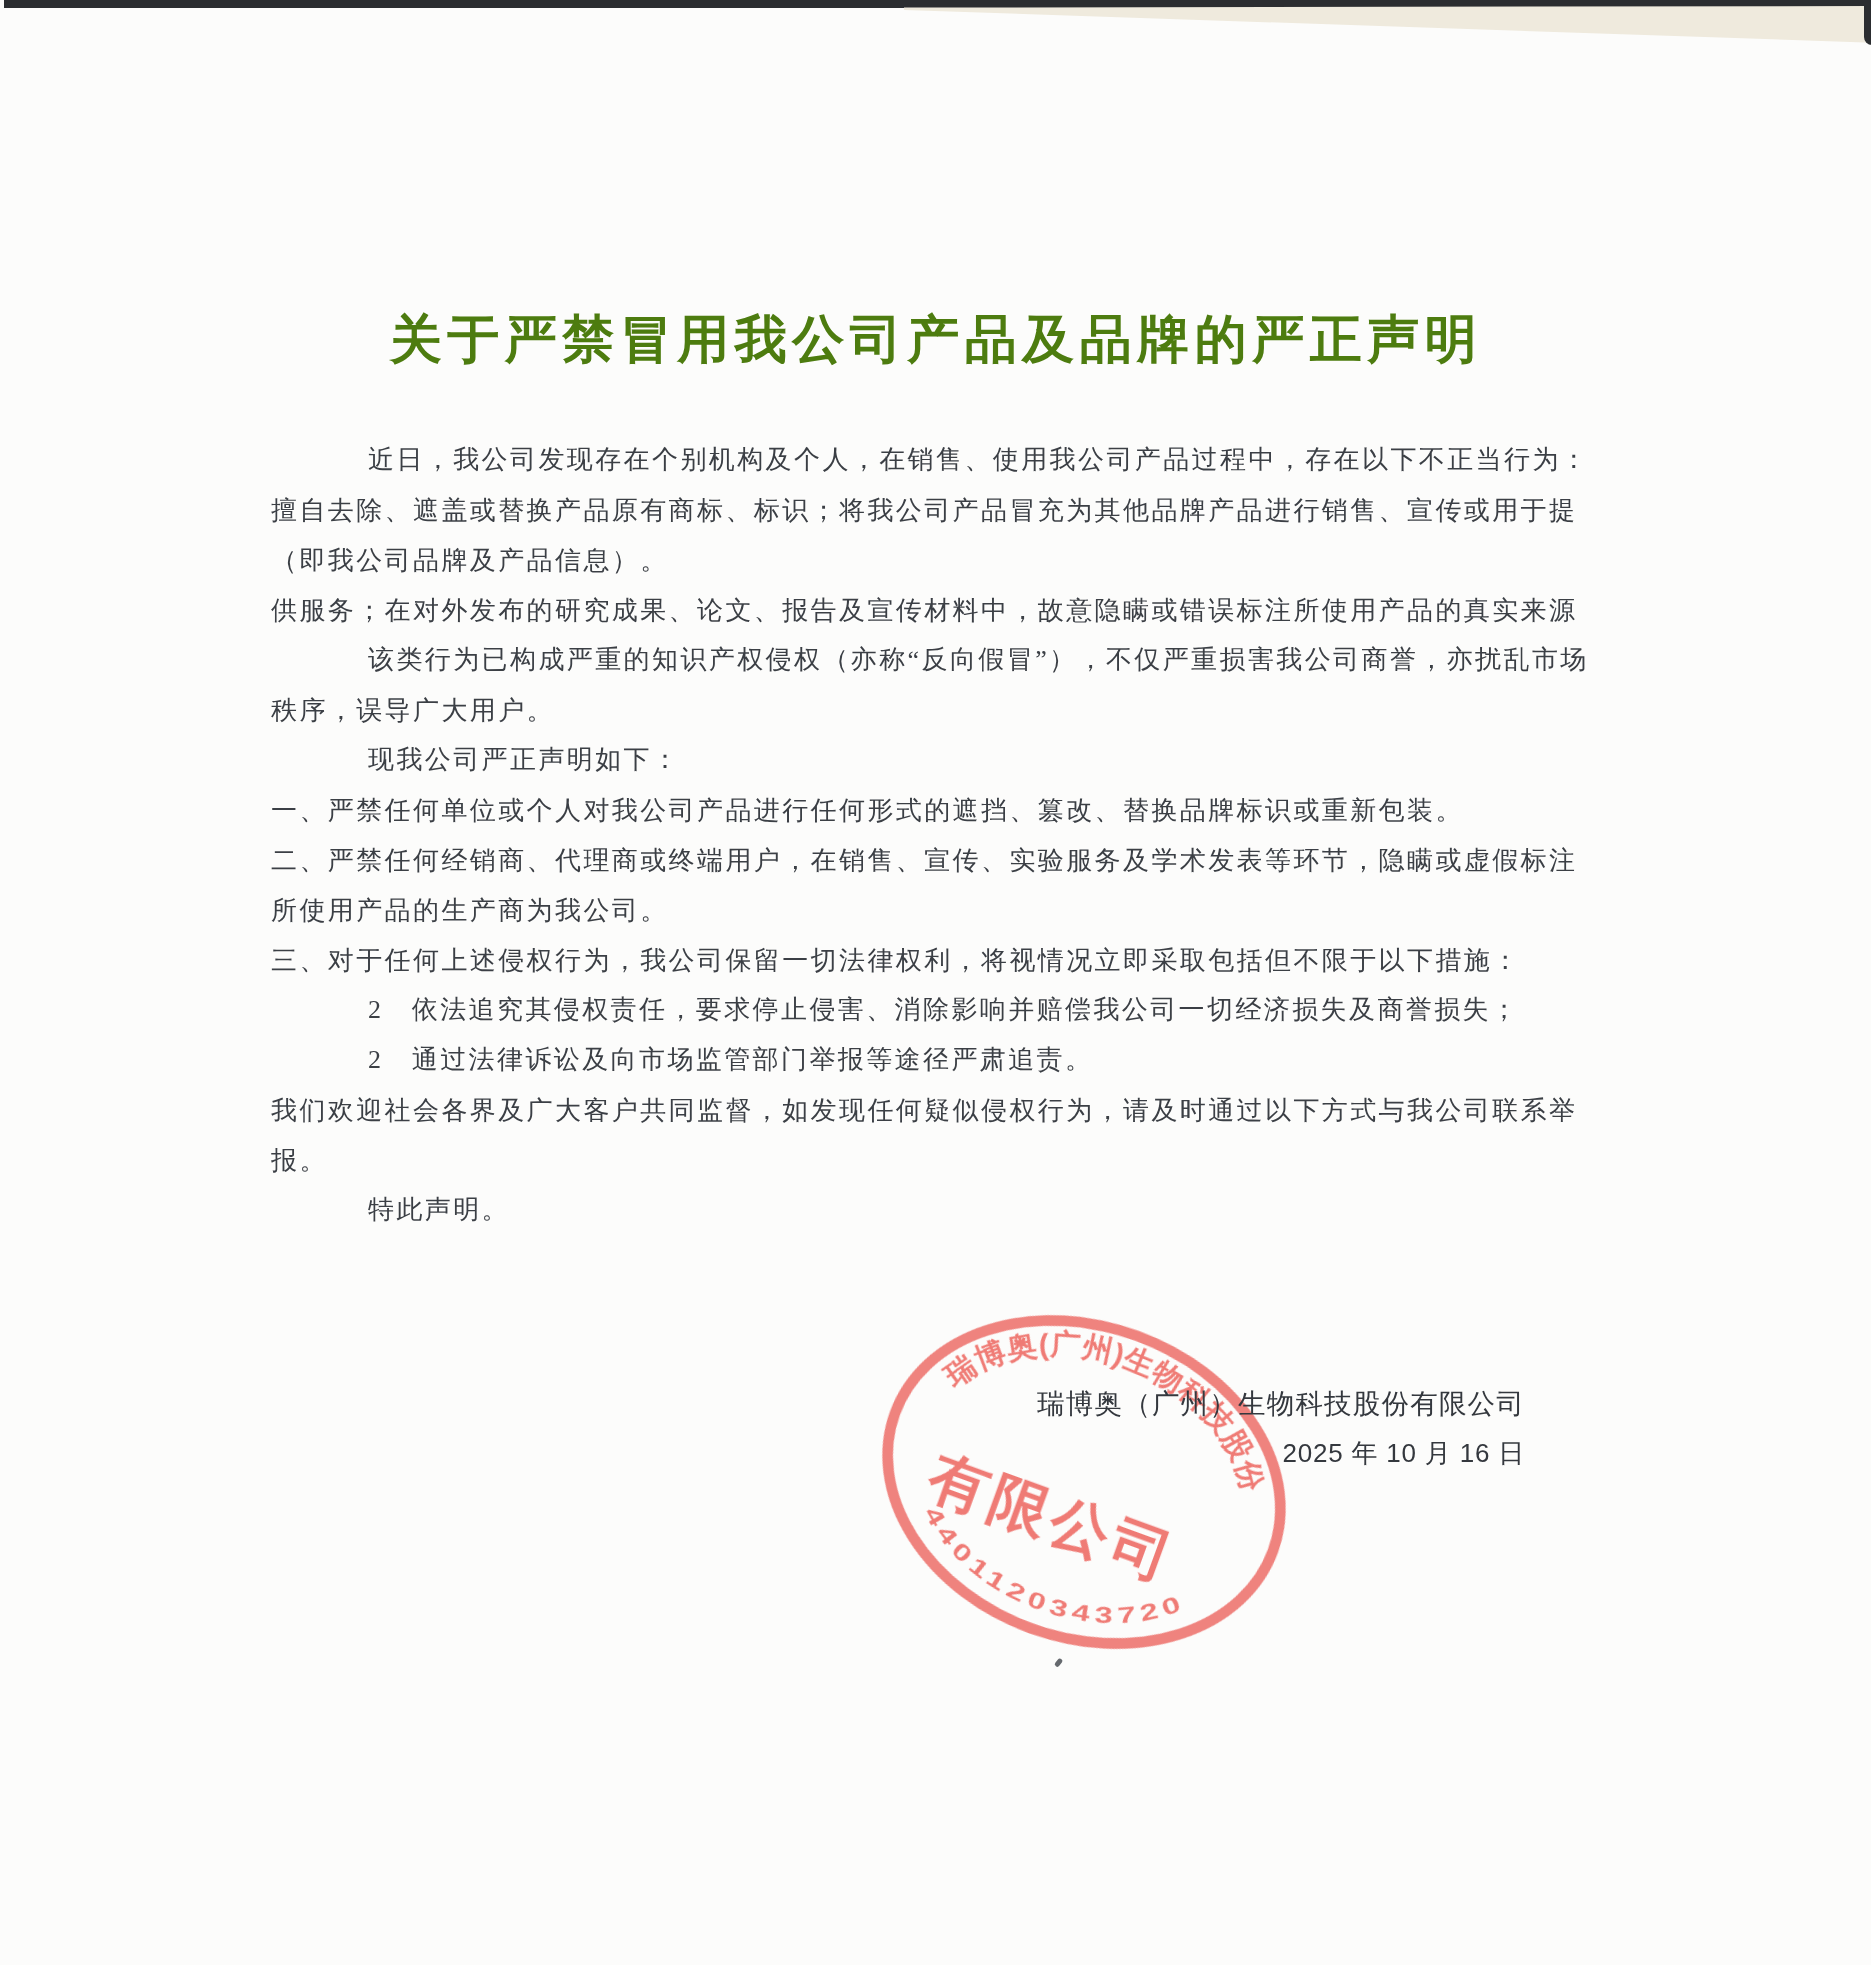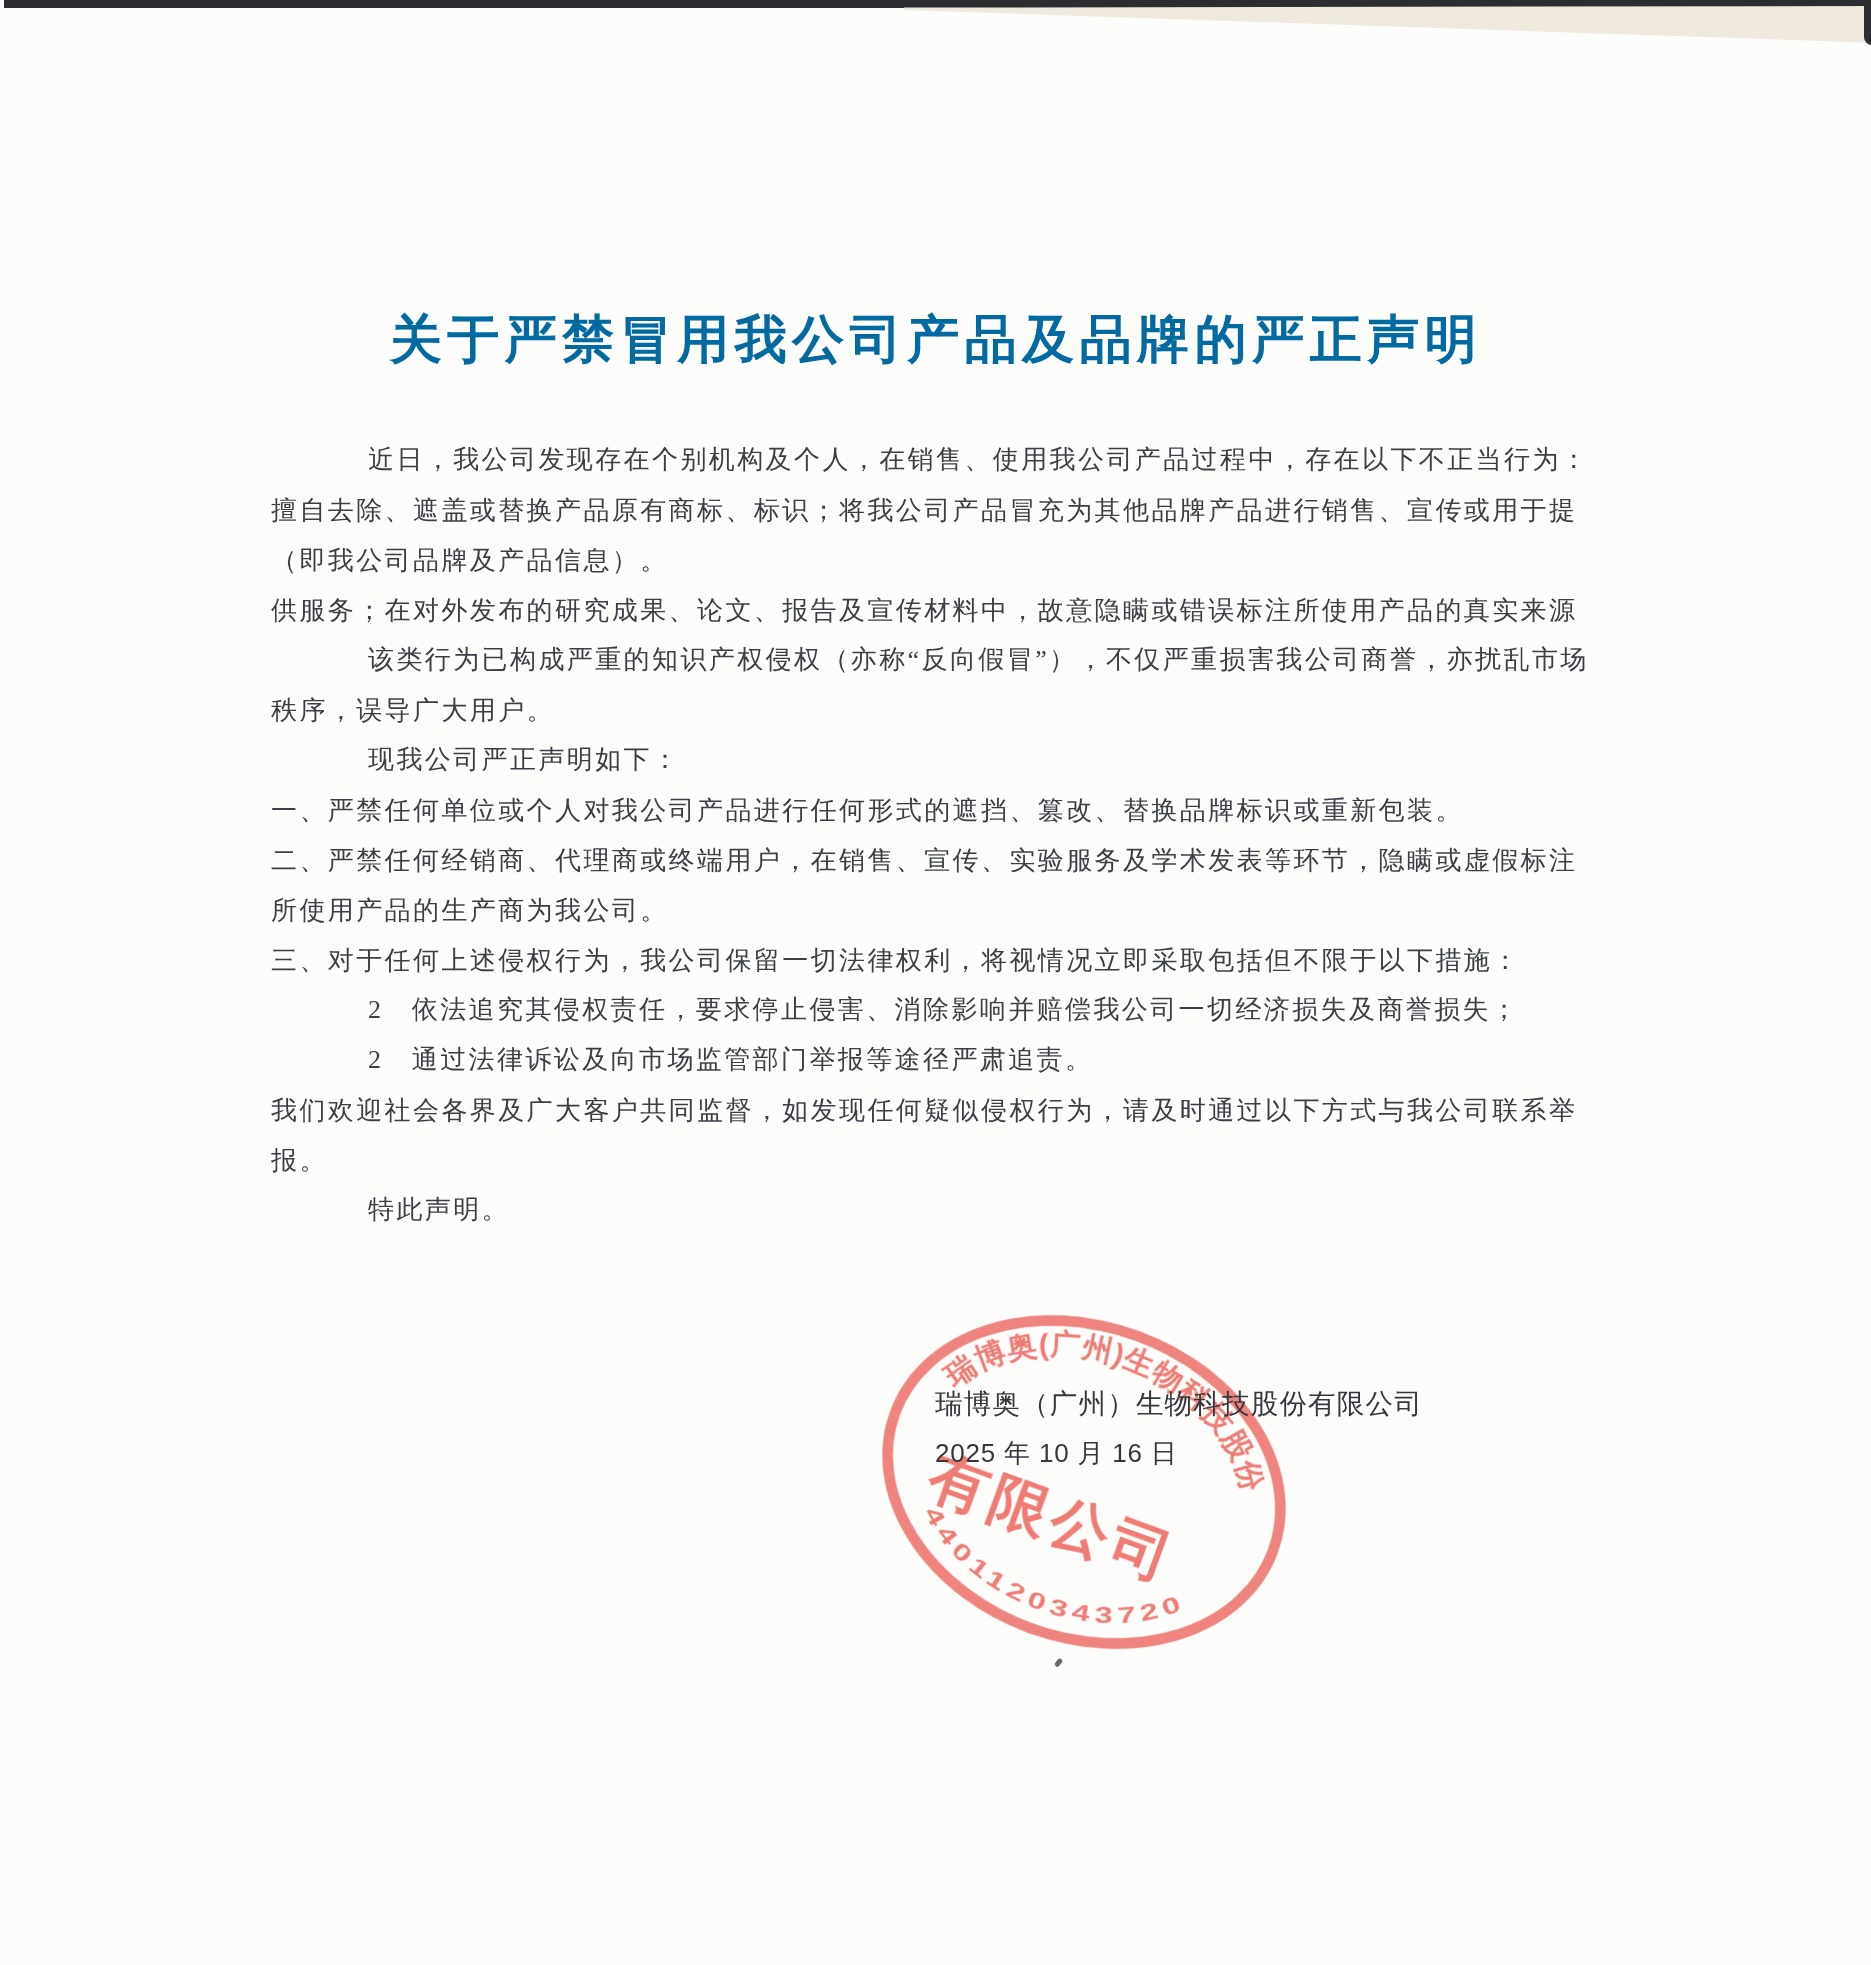--- a/index.html
+++ b/index.html
@@ -22,37 +22,37 @@
     border-bottom-left-radius: 9.4px;
   }
   .scan-wedge { position: absolute; left: 904px; top: 6.3px; width: 968px; height: 43px; }
 
   
   .doc-title {
     position: absolute; left: 0; top: 311px; width: 100%;
     text-align: center;
     font-size: 52px; font-weight: 700;
     letter-spacing: 5.5px;
-    color: #0369a1;
+    color: #4d7c0f;
     line-height: 57px;
   }
 
   
   .doc-body {
     position: absolute; left: 271px; top: 435px; width: 1313px;
     font-size: 26px; letter-spacing: 2.4px; line-height: 50px;
     color: #3b3f45;
   }
   .doc-line { white-space: nowrap; height: 50px; }
   .doc-line.indent { padding-left: 97px; font-family: Liberation Serif, serif; }
 
   
   .signature {
     position: absolute; left: 935px; top: 1380px; width: 590px;
-    text-align: left; color: #34383e; z-index: 3;
+    text-align: right; color: #34383e; z-index: 3;
   }
   .sig-company { font-size: 27.5px; letter-spacing: 1.2px; line-height: 47px; white-space: nowrap; }
   .sig-date    { font-size: 26px; letter-spacing: 0.8px; line-height: 52px; white-space: nowrap; }
 
   
   .seal {
     position: absolute; left: 809px; top: 1246px; width: 550px; height: 472px;
     z-index: 1; opacity: 0.88;
   }
   .speck-ink {

